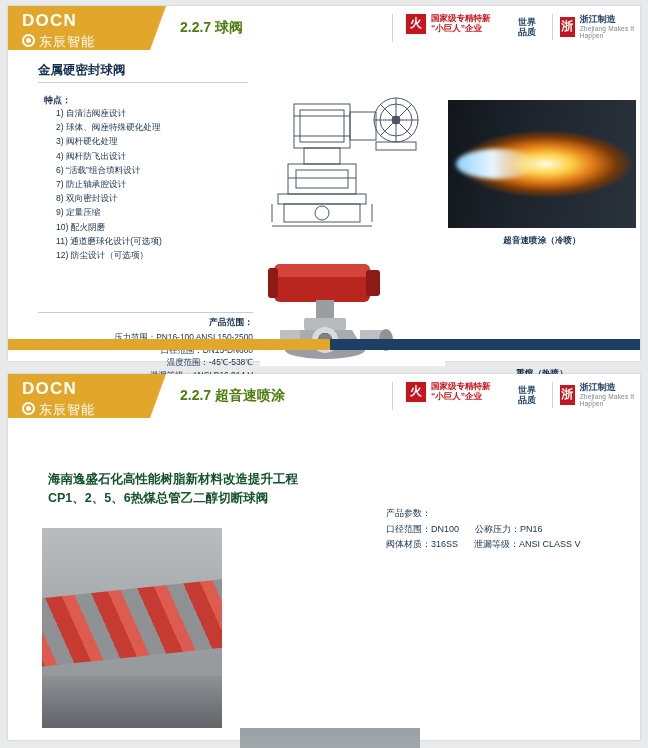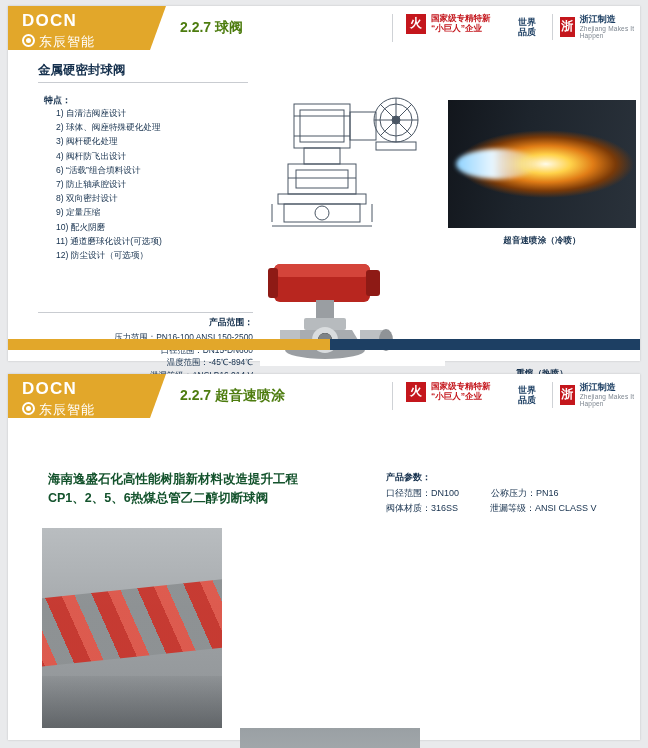--- a/index.html
+++ b/index.html
@@ -190,22 +190,22 @@
     position: absolute; left: 40px; top: 52px;
     width: 310px;
     font-size: 12.5px; font-weight: bold; color: #14532d;
     line-height: 19px;
   }
   .s2-params {
     position: absolute; left: 378px; top: 52px;
     font-size: 9px; color: #15304d;
     line-height: 15px;
   }
-  .s2-params .p-title { font-weight: bold; margin-bottom: 1px; }
-  .s2-params .p-row { display: flex; gap: 32px; }
+  .s2-params .p-title { font-weight: normal; margin-bottom: 1px; margin-top: 36px; }
+  .s2-params .p-row { display: flex; gap: 16px; }
   .s2-params .p-cell { white-space: nowrap; }
 
   .gphoto { position: absolute; top: 110px; height: 200px; }
   .g1 { left: 34px;  width: 180px; }
   .g2 { left: 232px; width: 180px; }
 
   
   .ph { position: relative; overflow: hidden; background: #4a4f55; }
   .flame1 {
     background:
@@ -321,21 +321,21 @@
         <li>10) 配火阴磨</li>
         <li>11) 通道磨球化设计(可选项)</li>
         <li>12) 防尘设计（可选项）</li>
       </ul>
 
       <div class="spec-box">
         <div class="spec-rule"></div>
         <div class="spec-title">产品范围：</div>
         <div class="spec-line">压力范围：PN16-100  ANSI 150-2500</div>
         <div class="spec-line">口径范围：DN15-DN600</div>
-        <div class="spec-line">温度范围：-45℃-894℃</div>
+        <div class="spec-line">温度范围：-45℃-538℃</div>
         <div class="spec-line">泄漏等级：ANSI B16.014 V</div>
       </div>
 
       <div class="drawing">
         <svg width="176" height="150" viewBox="0 0 176 150">
           <g fill="none" stroke="#4a5664" stroke-width="1">
             <rect x="30" y="18" width="56" height="44"></rect>
             <rect x="36" y="24" width="44" height="32"></rect>
             <line x1="30" y1="30" x2="86" y2="30"></line>
             <line x1="30" y1="50" x2="86" y2="50"></line>

